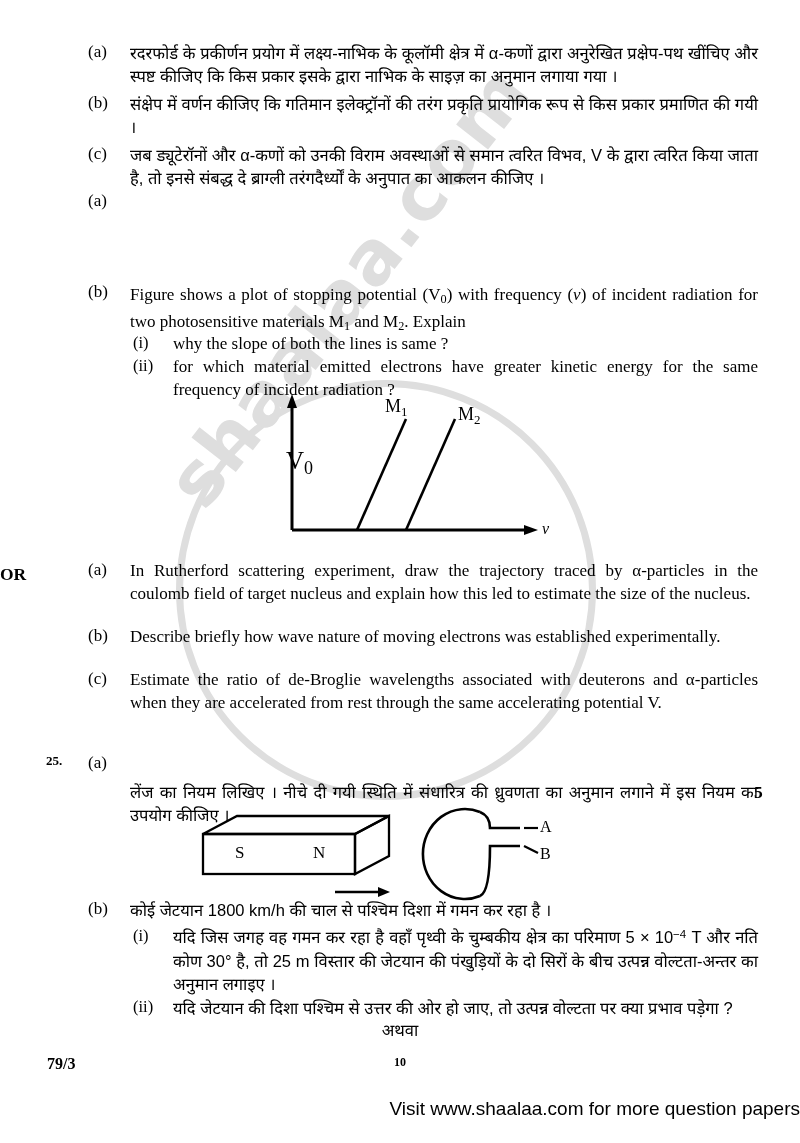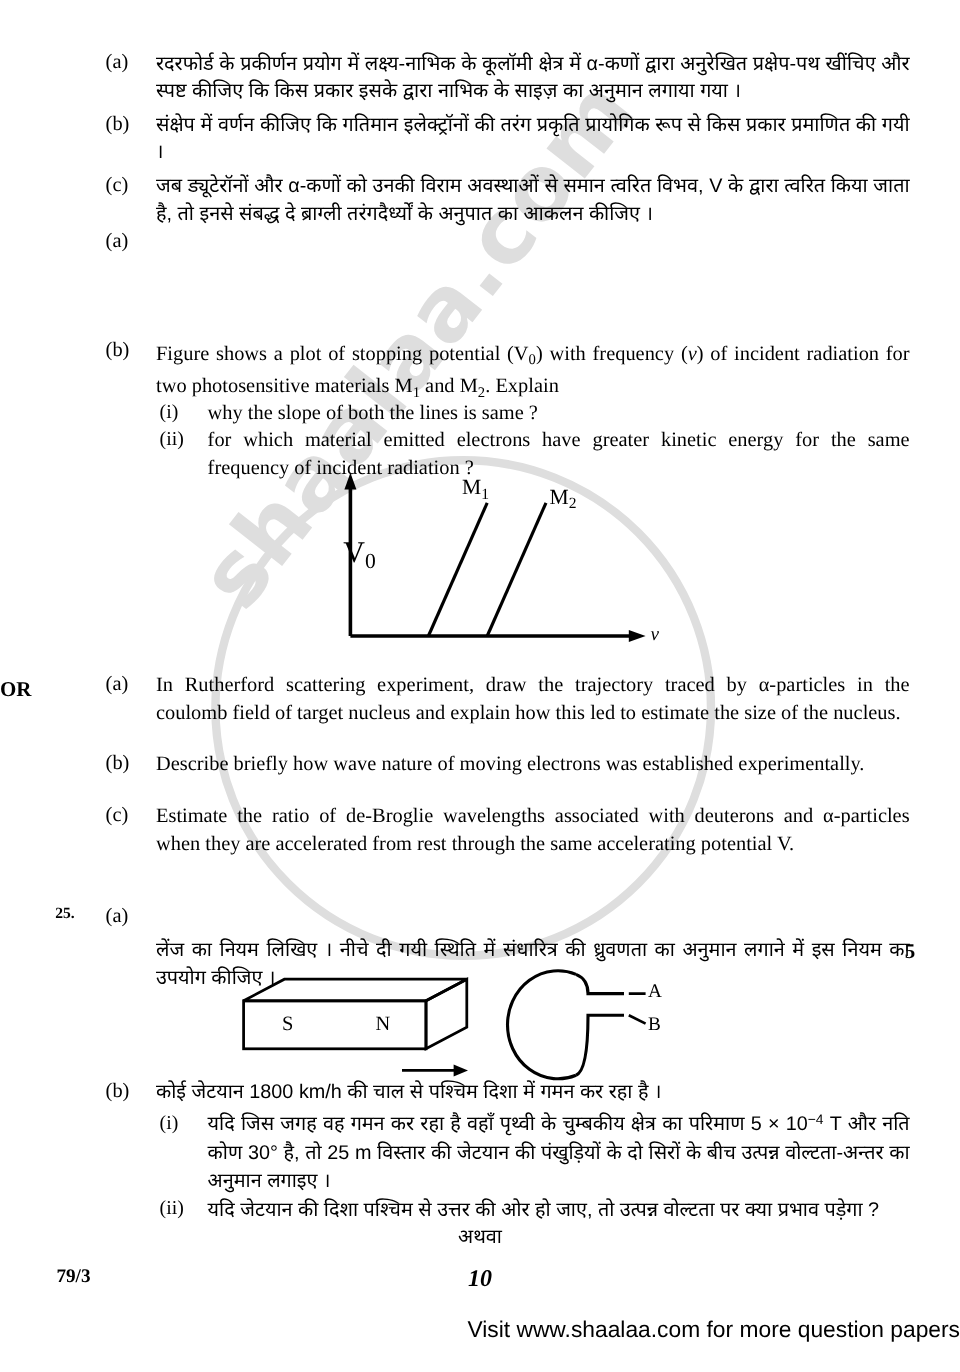--- a/index.html
+++ b/index.html
@@ -143,24 +143,23 @@
     left: 47px; top: 1055px;
     font-size: 16px;
     font-weight: bold;
     font-family: "Liberation Serif", serif;
   }
   #footer-page {
     position: absolute;
     left: 0; top: 1055px;
     width: 800px;
     text-align: center;
-    font-size: 20px;
-    font-weight: bold;
-    font-family: "Liberation Serif", serif;
-    font-style: italic;
+    font-size: 12px;
+    font-weight: bold;
+    font-family: "Liberation Serif", serif;
   }
   #site-bar {
     position: absolute;
     left: 0; top: 1098px;
     width: 800px;
     font-family: "Liberation Sans", "DejaVu Sans", sans-serif;
     font-size: 19px;
     color: #000;
     padding-left: 20px;
     box-sizing: border-box;

